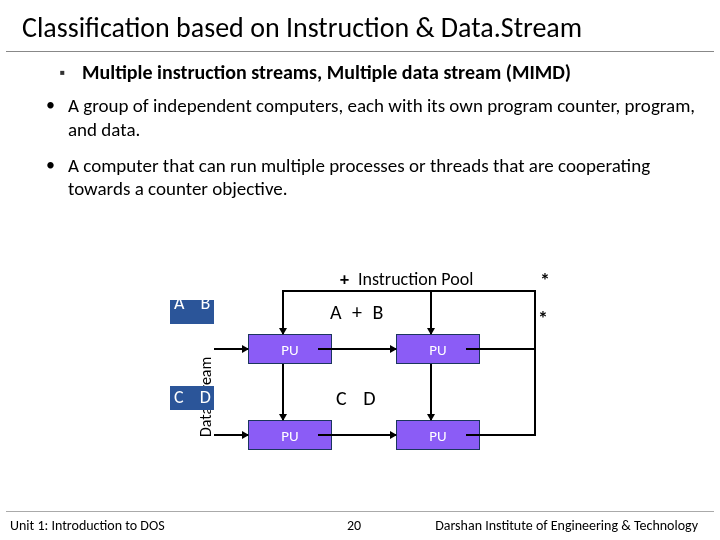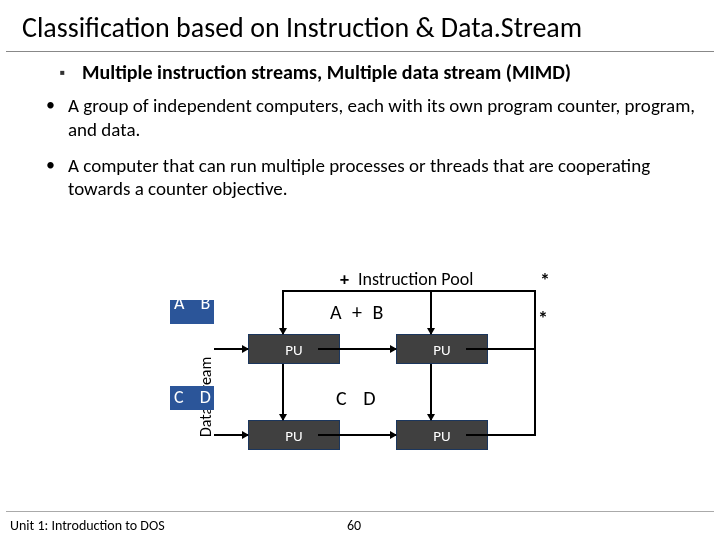--- a/index.html
+++ b/index.html
@@ -79,22 +79,22 @@
   .ab-box { position: absolute; left: 30px; top: 32px; width: 44px; height: 24px; background: #2b5599;}
   .cd-box { position: absolute; left: 30px; top: 118px; width: 44px; height: 24px; background: #2b5599;}
   .ab-txt { position: absolute; left: 34px; top: 24px; color:#fff; font-size:18px; letter-spacing:6px;}
   .cd-txt { position: absolute; left: 34px; top: 118px; color:#fff; font-size:18px; letter-spacing:6px;}
 
   .apb { position: absolute; left: 190px; top: 32px; font-size: 20px; letter-spacing:3px;}
   .cd2 { position: absolute; left: 196px; top: 118px; font-size: 20px; letter-spacing:6px;}
 
   .pu {
     position: absolute;
-    width: 92px; height: 30px;
-    background: #404040;
+    width: 84px; height: 30px;
+    background: #8b5cf6;
     border: 1px solid #1b365d;
     color: #fff;
     font-size: 15px;
     text-align: center;
     line-height: 30px;
   }
   .pu1 { left: 108px; top: 66px; }
   .pu2 { left: 256px; top: 66px; }
   .pu3 { left: 108px; top: 152px; }
   .pu4 { left: 256px; top: 152px; }
@@ -164,14 +164,15 @@
   <div class="line arrowD" style="left:290px; top:96px; width:2px; height:56px;"></div>
 
   <div class="line" style="left:142px; top:22px; width:254px; height:2px;"></div>
 
   <div class="line" style="left:394px; top:22px; width:2px; height:146px;"></div>
 </div>
 
 <hr class="hr-bottom">
 <div class="footer">
   <span class="footer-left">Unit 1: Introduction to DOS</span>
-  <span class="footer-mid">60</span>
+  <span class="footer-mid">20</span>
+  <span class="footer-right">Darshan Institute of Engineering &amp; Technology</span>
 </div>
 
 </body></html>

